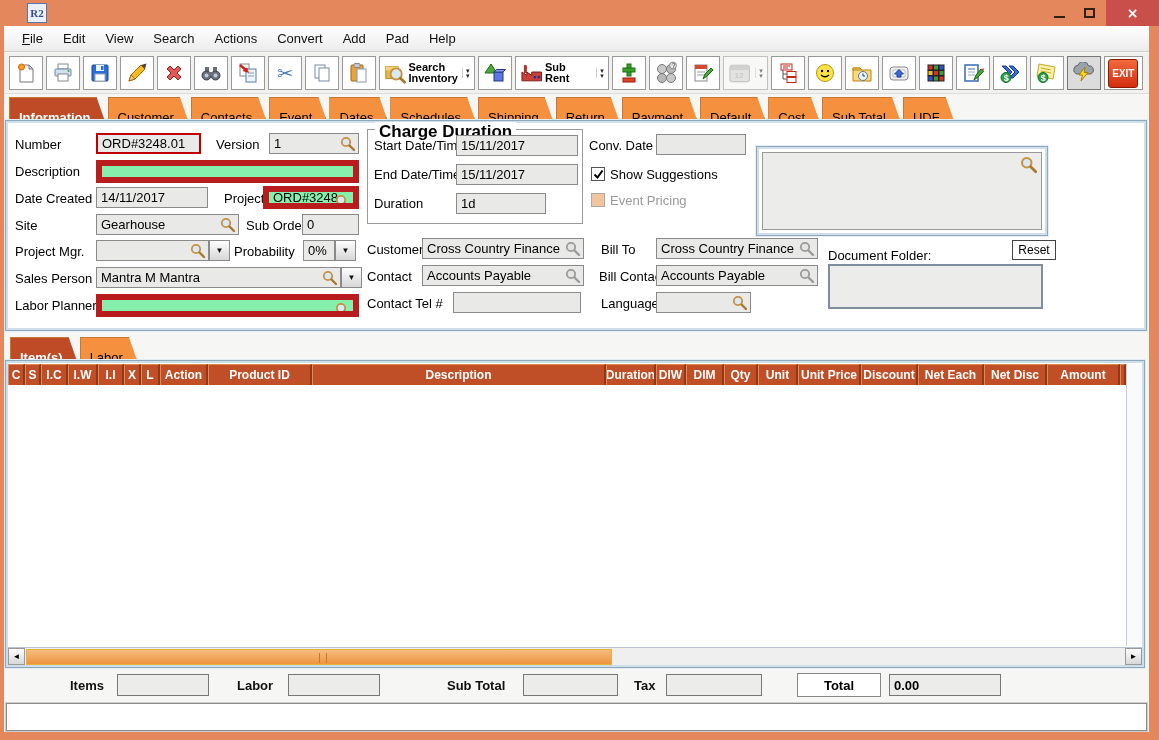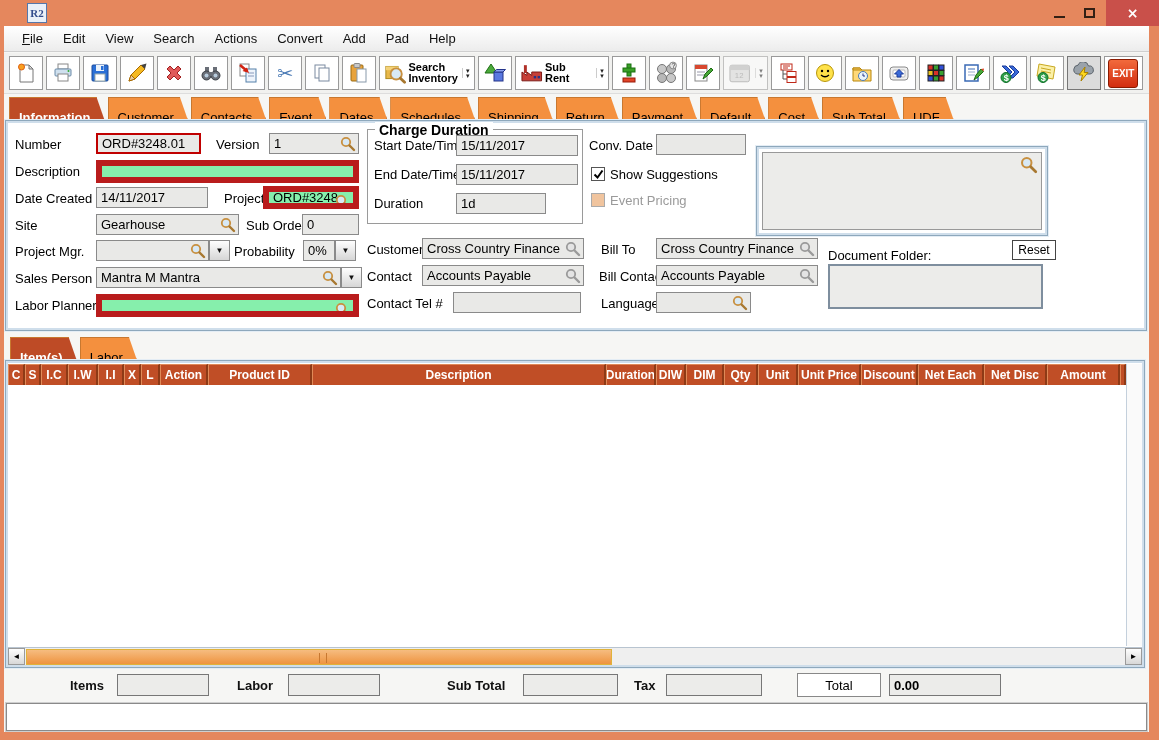--- a/index.html
+++ b/index.html
@@ -66,21 +66,21 @@
          font-size:13px; color:#000; display:flex; align-items:center; padding:0 4px; overflow:hidden; }
   .fld.white { background:#86efac; border:6px solid #b91c1c; }
   .fld.hl { border:2px solid #C00000; }
   .fld .val { white-space:nowrap; }
   .fld .mag { position:absolute; right:2px; top:2px; }
   .ddbtn { position:absolute; width:21px; height:21px; background:linear-gradient(#fefefe,#d6d6d6);
            border:1px solid #8a8a8a; display:flex; align-items:center; justify-content:center;
            font-size:8px; color:#111; }
   .grp { position:absolute; border:1px solid #9a9a9a; }
   .grp-legend { position:absolute; top:-8px; left:7px; background:#fff; padding:0 4px;
-                font-size:14px; font-weight:bold; }
+                font-size:17px; font-weight:bold; }
   .chk { position:absolute; width:14px; height:14px; background:#fff; border:1px solid #555;
          display:flex; align-items:center; justify-content:center; }
   .chk.dis { background:#F0C49E; border-color:#AAA; }
   .reset-btn { position:absolute; background:#fff; border:1px solid #444; font-size:12px;
                display:flex; align-items:center; justify-content:center; }
   .docbox { position:absolute; background:#ECECEA; border:2px solid #7E8E9E; }
   .commentsbox { position:absolute; background:#ECECEA; border:1px solid #999; }
 
   
   .gridhead { position:absolute; left:2px; top:3px; right:18px; height:21px; display:flex; }
@@ -98,21 +98,21 @@
             background:linear-gradient(#F6BC80,#EE9440); border:1px solid #E0B23A; }
   .sgrip { position:absolute; left:50%; top:3px; width:8px; height:10px;
            border-left:1px solid #C87830; border-right:1px solid #C87830; }
   .sbtn.right { position:absolute; right:0; top:0; }
 
   
   .sum-lbl { position:absolute; font-size:13px; font-weight:bold; color:#111; }
   .sum-fld { position:absolute; height:22px; background:#ECECEA; border:1px solid #777;
              font-size:13px; display:flex; align-items:center; padding:0 4px; }
   .total-box { position:absolute; height:24px; background:#fff; border:1px solid #888;
-               display:flex; align-items:center; justify-content:center; font-size:13px; font-weight:normal; }
+               display:flex; align-items:center; justify-content:center; font-size:13px; font-weight:bold; }
   .statusbar { position:absolute; left:6px; top:703px; width:1141px; height:28px; background:#fff;
                border:1px solid #8a8a8a; box-shadow:0 0 0 1px #cfcfcf; }
 </style>
 </head>
 <body>
 
 <div class="window">
   <div class="client"></div>
 
   <div class="titlebar">

